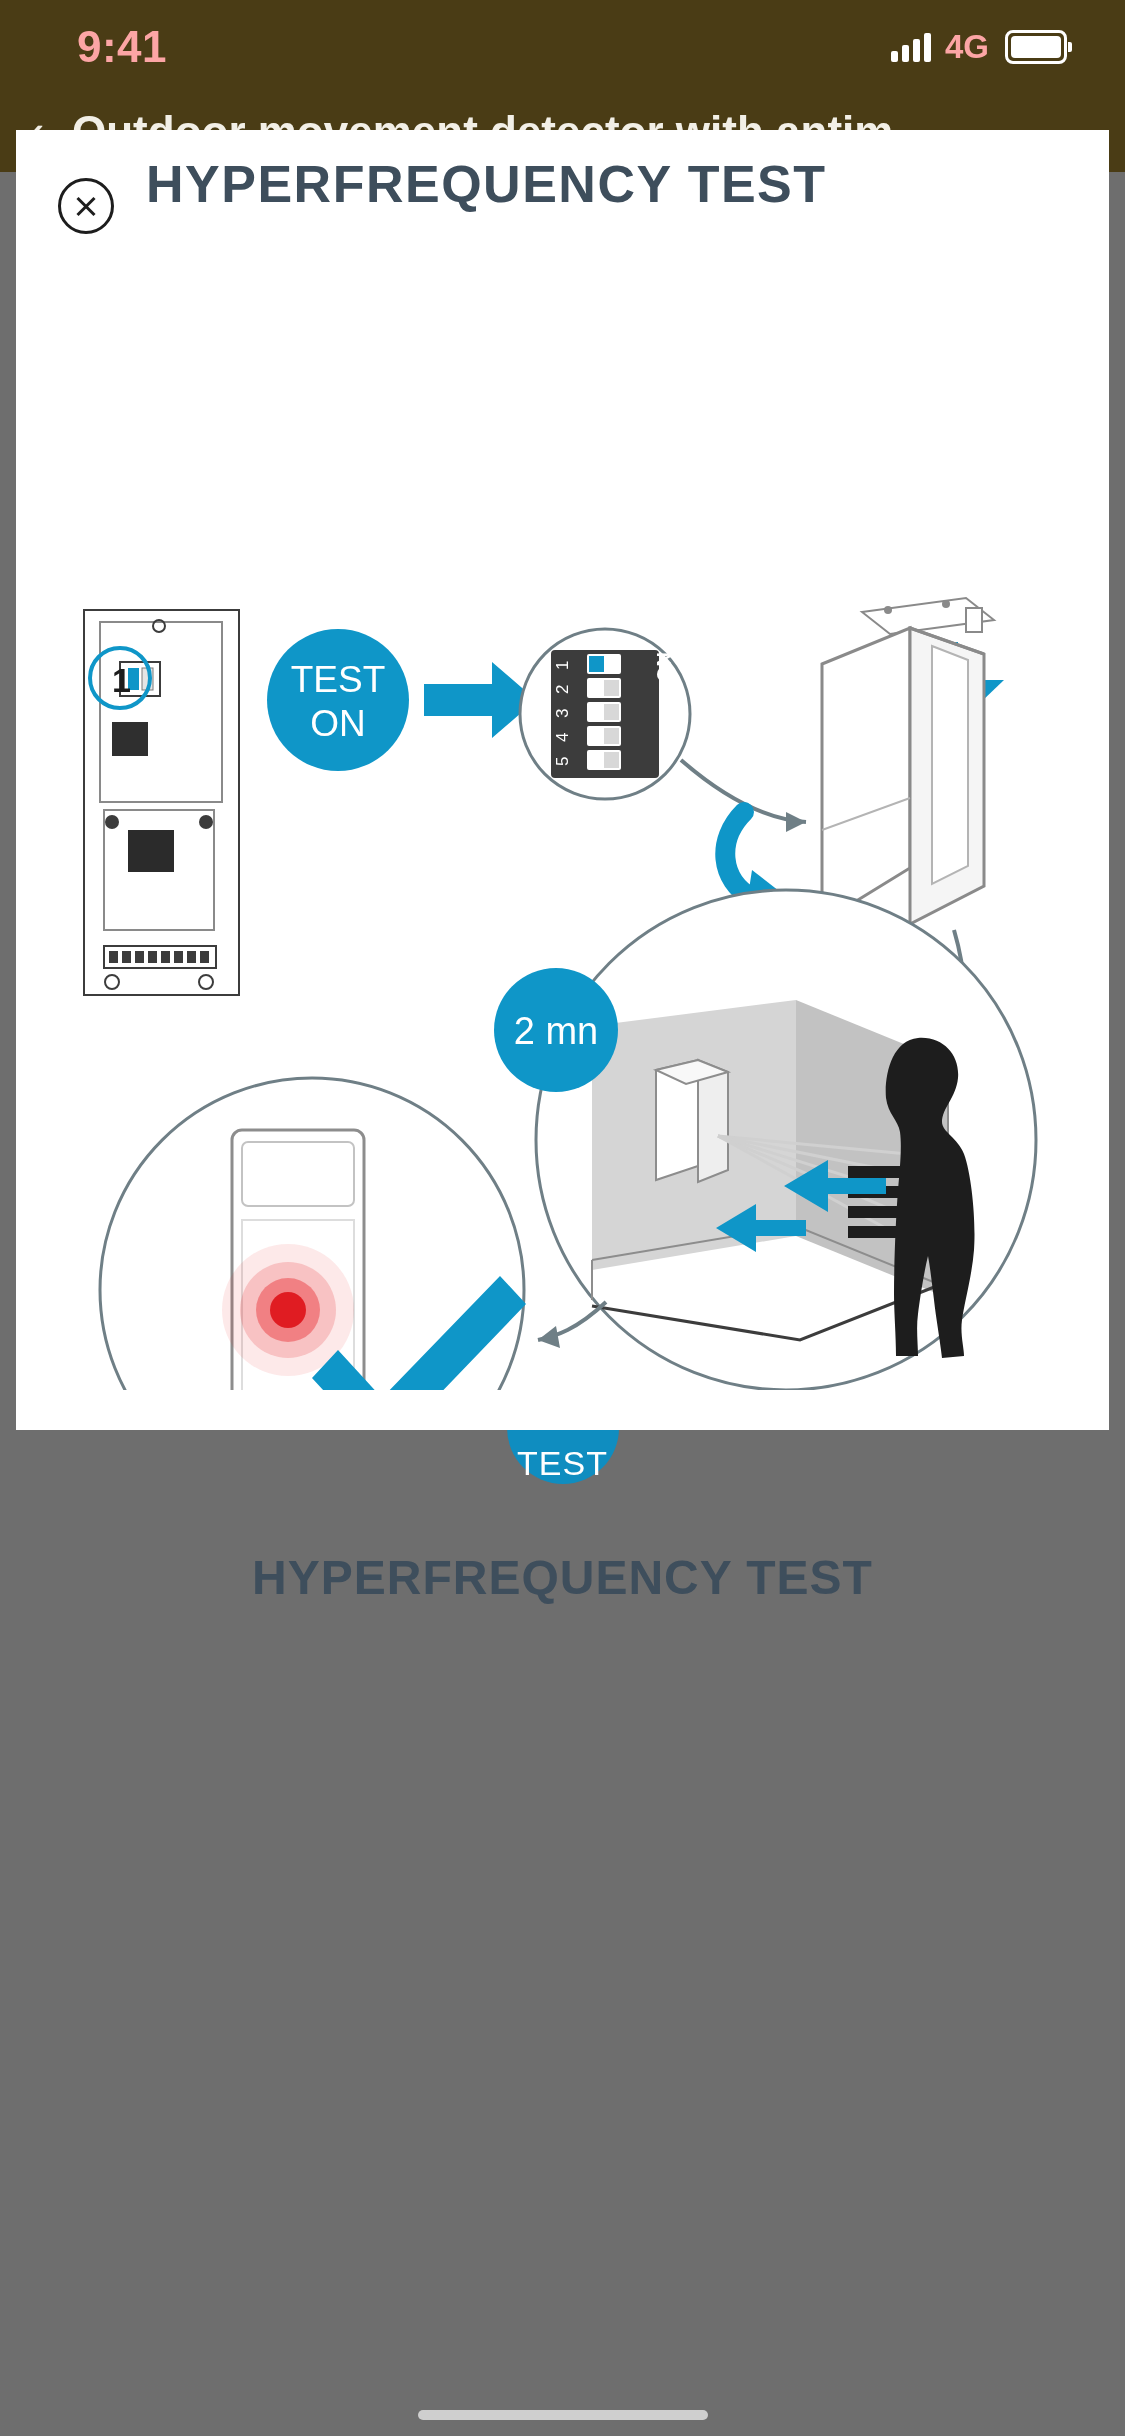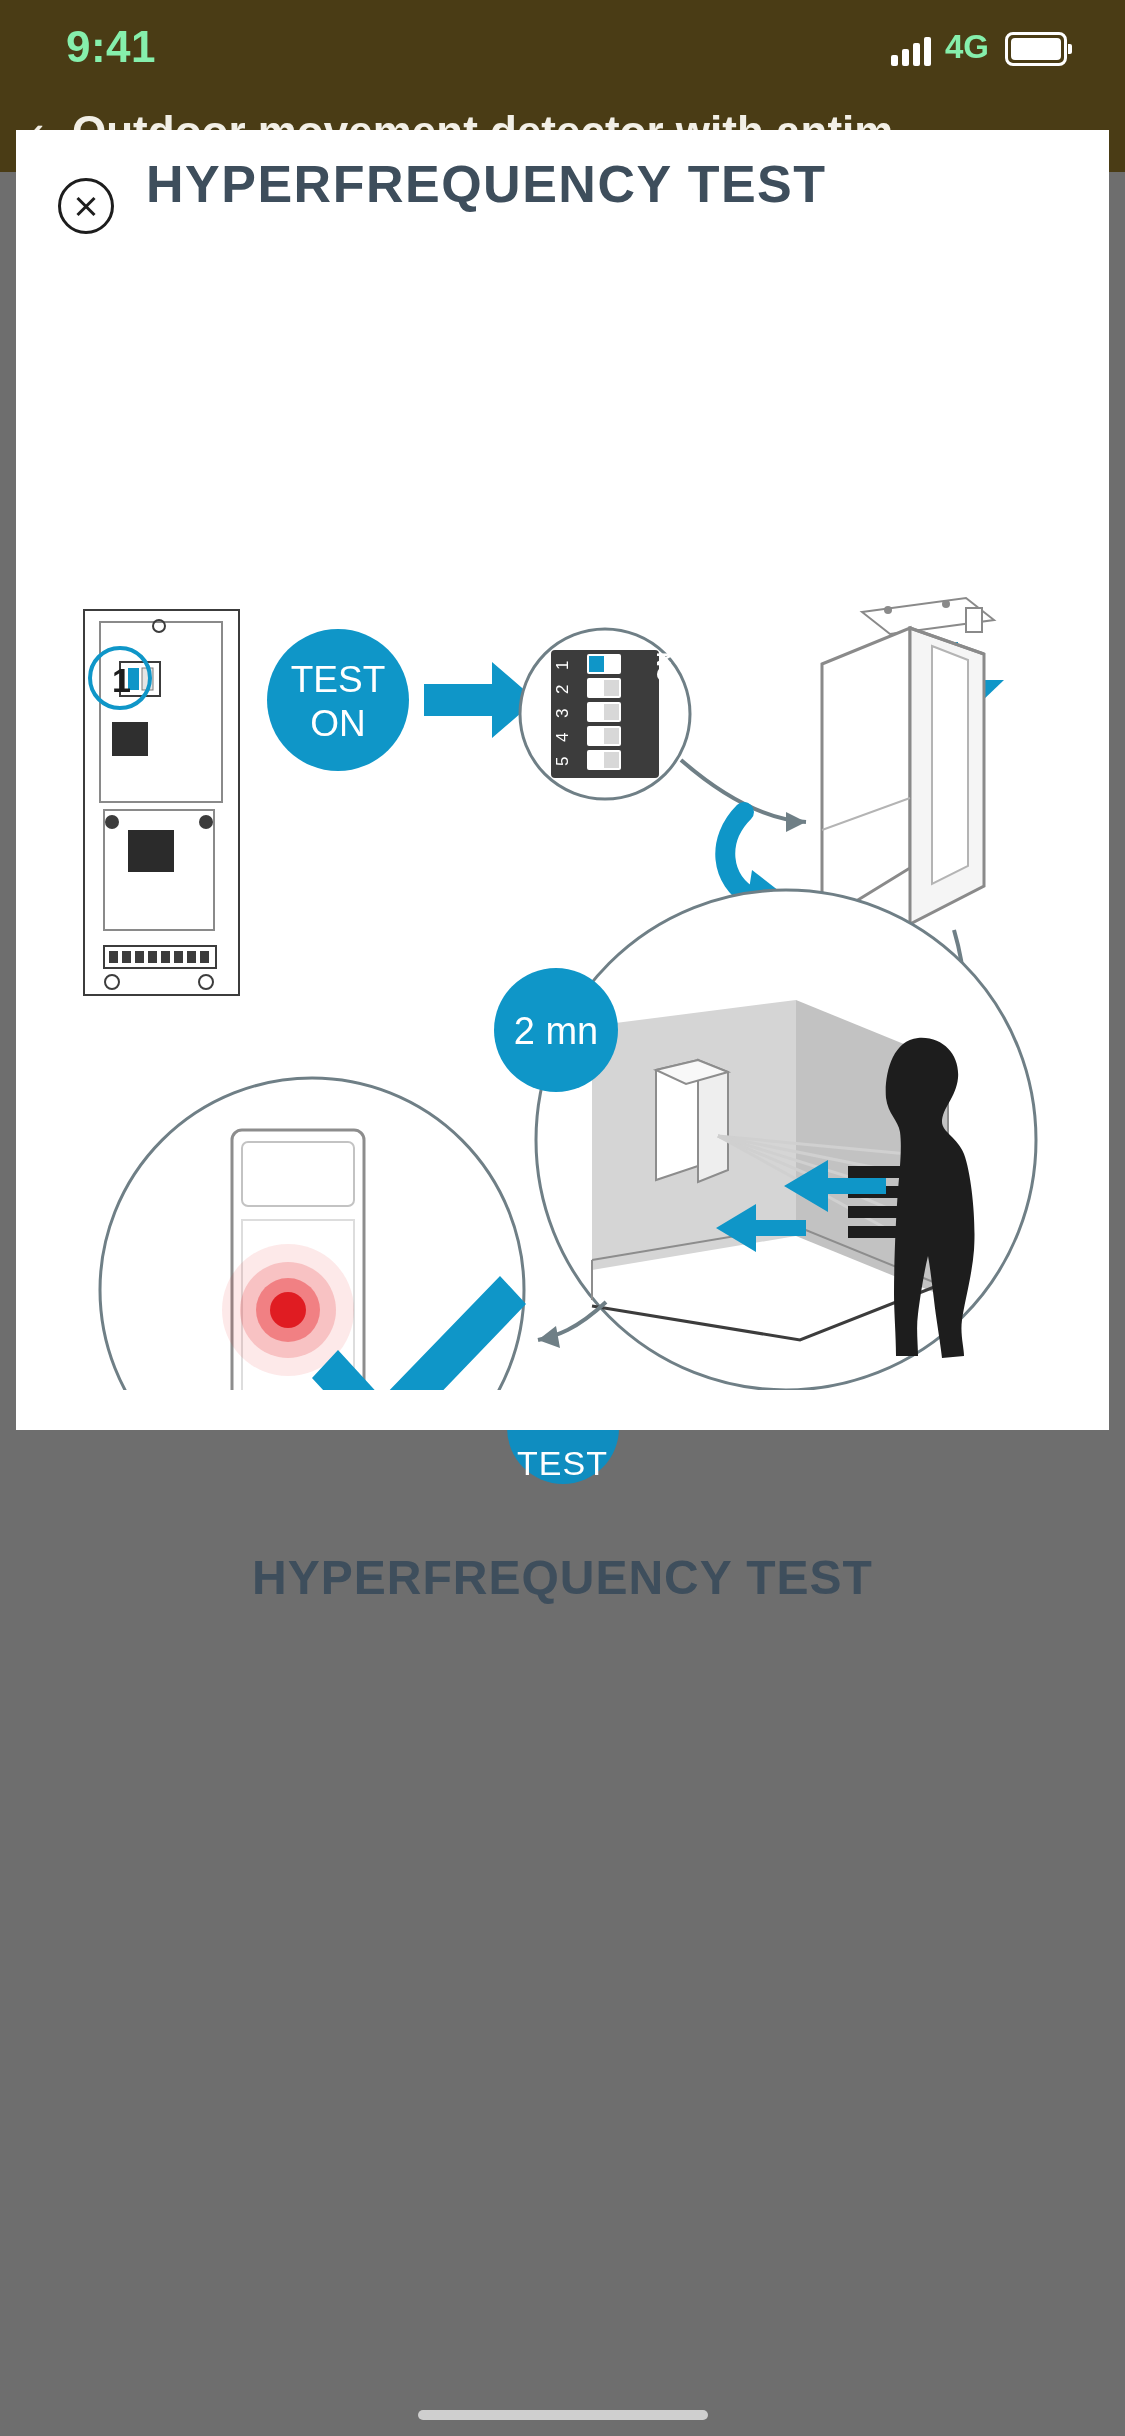--- a/index.html
+++ b/index.html
@@ -17,38 +17,38 @@
 
   
   .app-root {
     position: absolute;
     inset: 0;
     background: #4a3c15;
     overflow: hidden;
   }
   .status-bar {
     position: absolute;
-    top: 0; left: 0; right: 0;
+    top: 0; left: 11px; right: 0;
     height: 90px;
-    color: #86efac;
+    color: #fca5a5;
   }
   .status-time {
     position: absolute;
     left: 66px;
     top: 22px;
     font-size: 44px;
     font-weight: 600;
     letter-spacing: 0.5px;
   }
   .status-right {
     position: absolute;
     right: 58px;
     top: 28px;
     display: flex;
-    align-items: flex-end;
+    align-items: center;
     gap: 10px;
   }
   .signal-bars {
     display: flex;
     align-items: flex-end;
     gap: 4px;
     height: 30px;
   }
   .signal-bars i {
     display: block;

